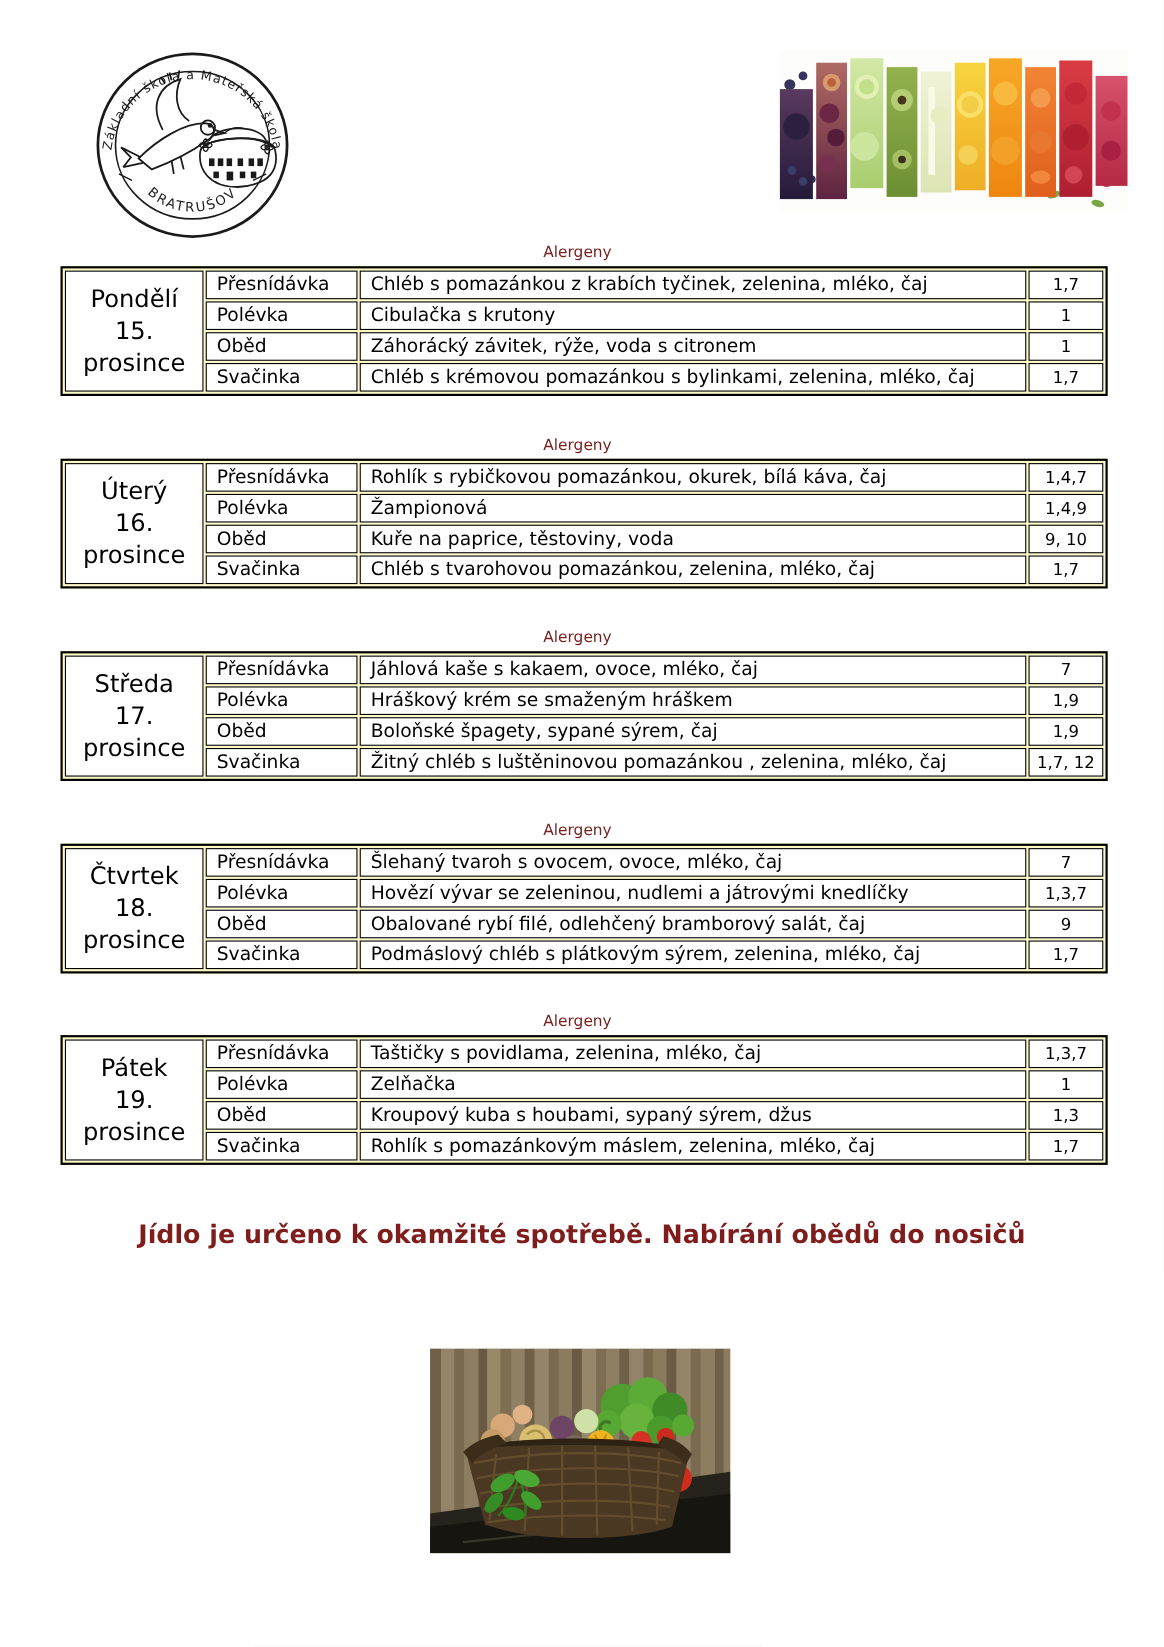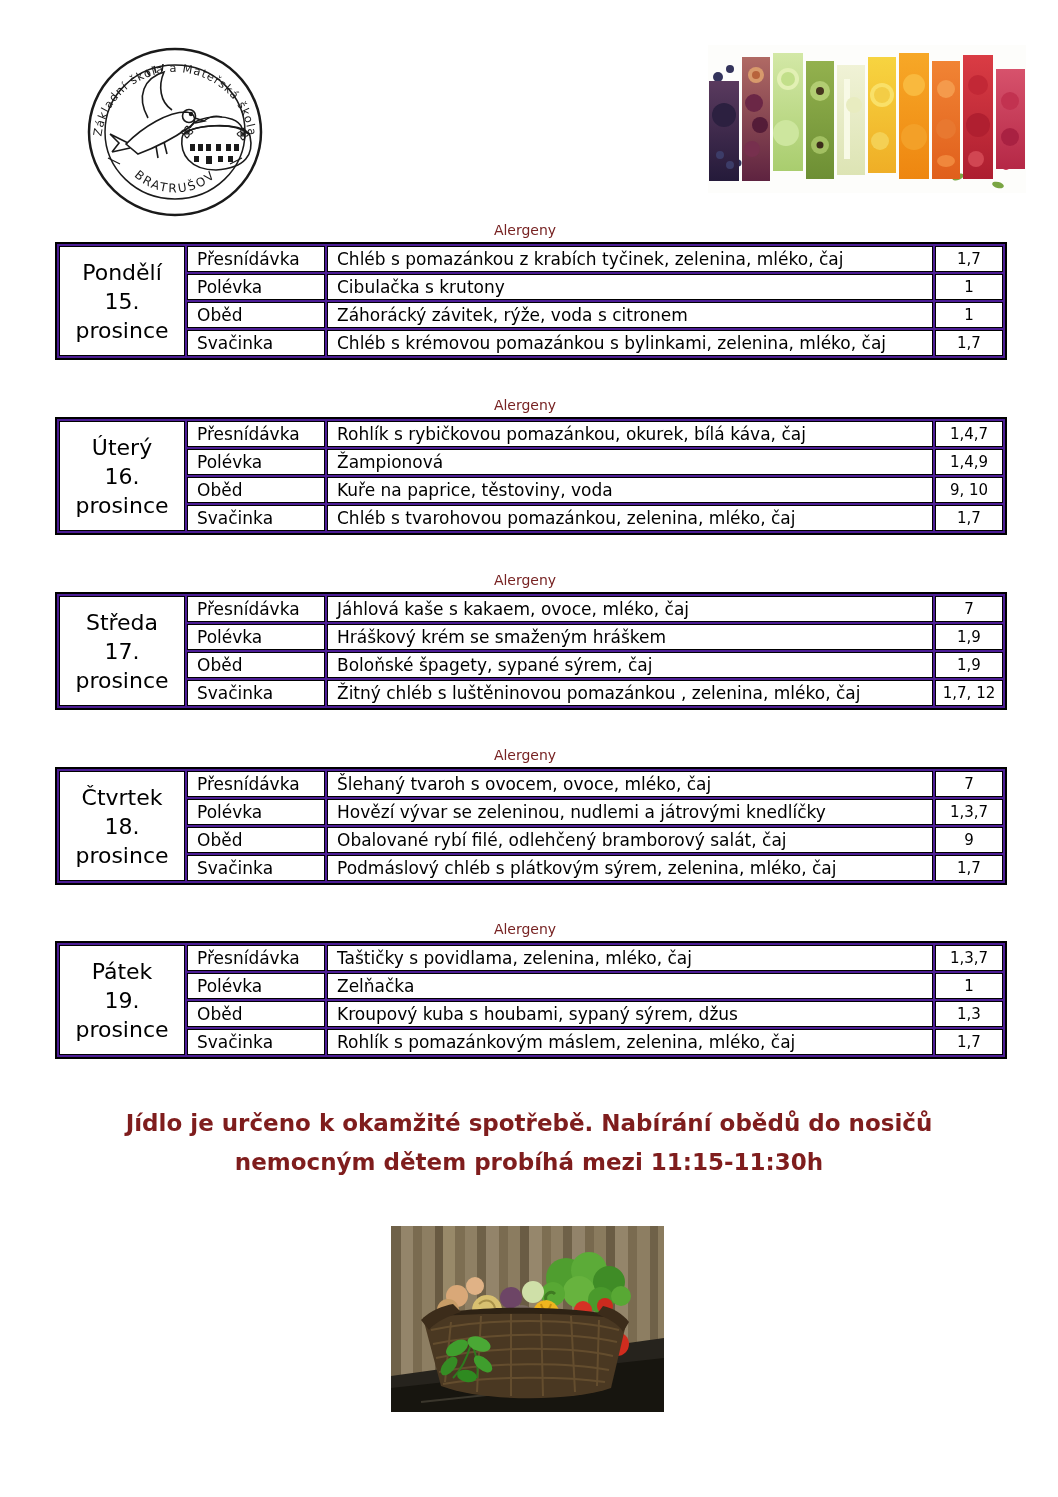--- a/index.html
+++ b/index.html
@@ -22,21 +22,21 @@
   .fruit-banner { position:absolute; left:708px; top:45px; width:318px; height:148px; }
 
   
   .day-block { position:absolute; left:55px; width:952px; }
   .allergens-label {
     text-align:center; padding-right:12px; color:#772222;
     font-size:14px; height:22px; line-height:20px;
   }
   table.menu-table {
     width:952px; border-collapse:separate; border-spacing:2px;
-    border:2px solid #000; background:#4c1d95; table-layout:fixed;
+    border:2px solid #000; background:#fef9c3; table-layout:fixed;
   }
   table.menu-table td { border:1.5px solid #000; background:#fff; height:26px; }
   td.day-cell { width:126px; text-align:center; vertical-align:middle; }
   .day-name { font-size:22px; line-height:29px; }
   .day-date { font-size:22px; line-height:29px; }
   .day-month { font-size:22px; line-height:29px; }
   td.type-cell { width:138px; font-size:17px; padding:2px 4px 2px 9px; }
   td.desc-cell { font-size:17px; padding:2px 4px 2px 9px; }
   td.allergen-cell { width:68px; text-align:center; font-size:15px; }
 
@@ -382,21 +382,20 @@
         <td class="type-cell">Svačinka</td>
         <td class="desc-cell">Rohlík s pomazánkovým máslem, zelenina, mléko, čaj</td>
         <td class="allergen-cell">1,7</td>
       </tr>
     </tbody>
       </table>
   </section>
 
   <div class="footer-note">
     <div>Jídlo je určeno k okamžité spotřebě. Nabírání obědů do nosičů</div>
-    <div>nemocným dětem probíhá mezi 11:15-11:30h</div>
   </div>
 
   <div class="veg-photo">
     <svg viewBox="0 0 273 186" width="273" height="186">
 
       <rect x="0" y="0" width="273" height="186" fill="#8a7b5e"></rect>
       <g>
         <rect x="0" y="0" width="10" height="186" fill="#6f6148"></rect>
           <rect x="10" y="0" width="12" height="186" fill="#94856a"></rect>
         <rect x="22" y="0" width="9" height="186" fill="#7a6b50"></rect>

